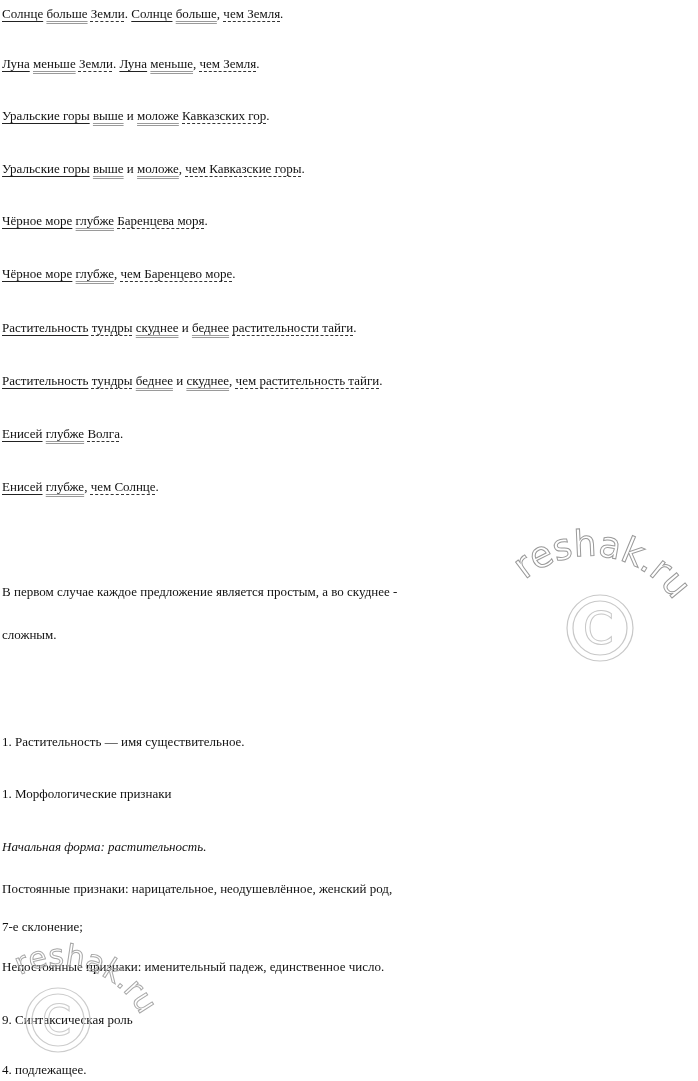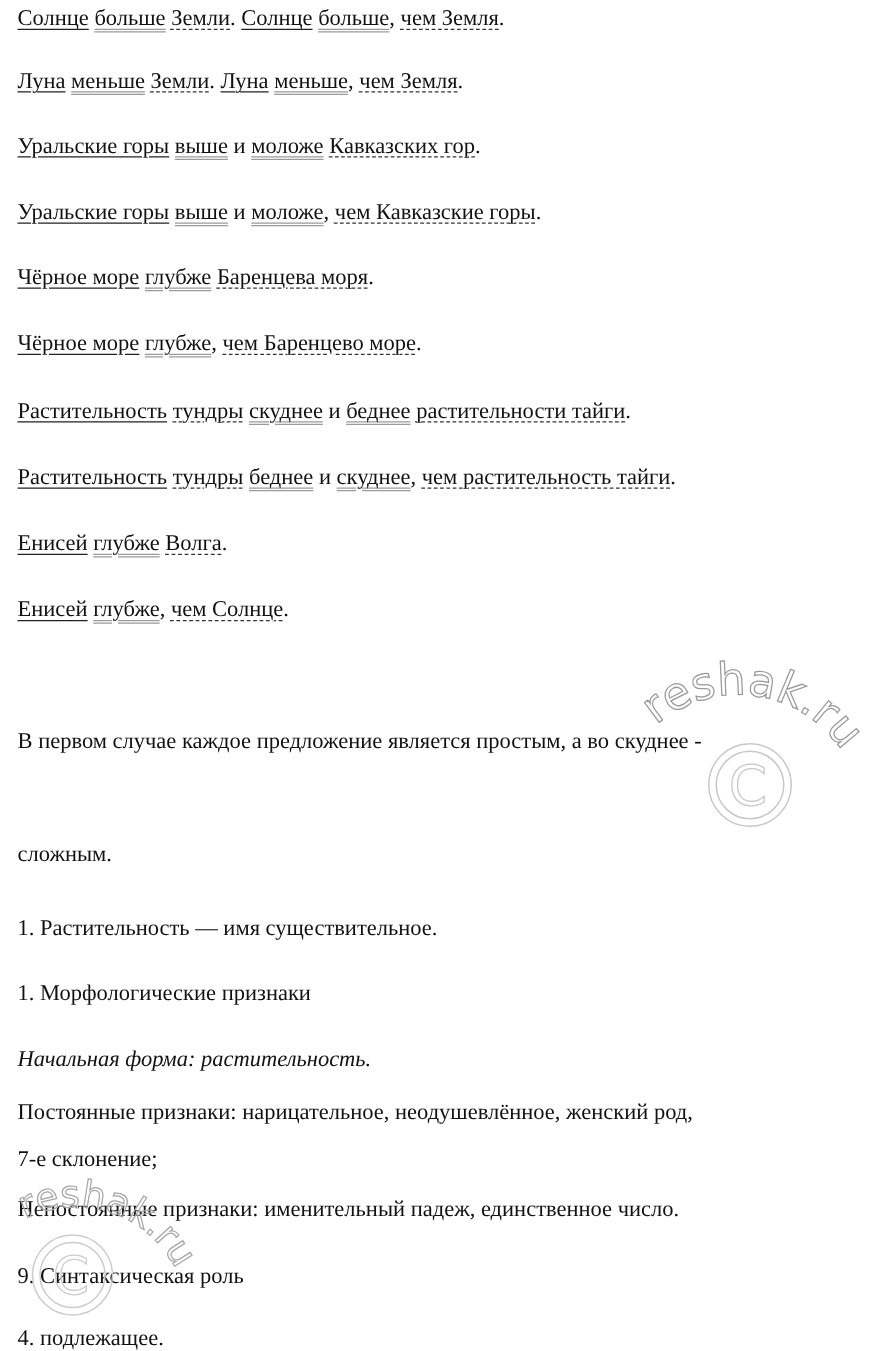--- a/index.html
+++ b/index.html
@@ -2,21 +2,21 @@
 <html><head>
   <meta charset="utf-8">
   <style>
     html, body { margin: 0; padding: 0; background: #ffffff; }
     body {
       width: 698px; height: 1081px; position: relative; overflow: hidden;
       font-family: "Liberation Serif", "DejaVu Serif", serif;
       color: #111111;
     }
     .line {
-      position: absolute; left: 14px; font-size: 18px; line-height: 24px;
+      position: absolute; left: 2px; font-size: 13px; line-height: 24px;
       white-space: nowrap;
     }
     .u-solid { text-decoration: underline; text-decoration-thickness: 1.3px; text-underline-offset: 3px; text-decoration-color: #222; }
     .u-double { text-decoration: underline double; text-decoration-thickness: 1.3px; text-underline-offset: 3px; text-decoration-color: #9a9a9a; }
     .u-dashed { text-decoration: underline dashed; text-decoration-thickness: 1.3px; text-underline-offset: 3px; text-decoration-color: #333; }
     .plain { text-decoration: none; }
     .watermark {
       position: absolute; pointer-events: none;
     }
   </style>
@@ -30,21 +30,21 @@
     <div class="line" style="top: 157px;"><span class="u-solid" style="white-space: pre;">Уральские горы</span><span class="plain" style="white-space: pre;"> </span><span class="u-double" style="white-space: pre;">выше</span><span class="plain" style="white-space: pre;"> и </span><span class="u-double" style="white-space: pre;">моложе</span><span class="plain" style="white-space: pre;">, </span><span class="u-dashed" style="white-space: pre;">чем Кавказские горы</span><span class="plain" style="white-space: pre;">.</span></div>
     <div class="line" style="top: 209px;"><span class="u-solid" style="white-space: pre;">Чёрное море</span><span class="plain" style="white-space: pre;"> </span><span class="u-double" style="white-space: pre;">глубже</span><span class="plain" style="white-space: pre;"> </span><span class="u-dashed" style="white-space: pre;">Баренцева моря</span><span class="plain" style="white-space: pre;">.</span></div>
     <div class="line" style="top: 262px;"><span class="u-solid" style="white-space: pre;">Чёрное море</span><span class="plain" style="white-space: pre;"> </span><span class="u-double" style="white-space: pre;">глубже</span><span class="plain" style="white-space: pre;">, </span><span class="u-dashed" style="white-space: pre;">чем Баренцево море</span><span class="plain" style="white-space: pre;">.</span></div>
     <div class="line" style="top: 316px;"><span class="u-solid" style="white-space: pre;">Растительность</span><span class="plain" style="white-space: pre;"> </span><span class="u-dashed" style="white-space: pre;">тундры</span><span class="plain" style="white-space: pre;"> </span><span class="u-double" style="white-space: pre;">скуднее</span><span class="plain" style="white-space: pre;"> и </span><span class="u-double" style="white-space: pre;">беднее</span><span class="plain" style="white-space: pre;"> </span><span class="u-dashed" style="white-space: pre;">растительности тайги</span><span class="plain" style="white-space: pre;">.</span></div>
     <div class="line" style="top: 369px;"><span class="u-solid" style="white-space: pre;">Растительность</span><span class="plain" style="white-space: pre;"> </span><span class="u-dashed" style="white-space: pre;">тундры</span><span class="plain" style="white-space: pre;"> </span><span class="u-double" style="white-space: pre;">беднее</span><span class="plain" style="white-space: pre;"> и </span><span class="u-double" style="white-space: pre;">скуднее</span><span class="plain" style="white-space: pre;">, </span><span class="u-dashed" style="white-space: pre;">чем растительность тайги</span><span class="plain" style="white-space: pre;">.</span></div>
     <div class="line" style="top: 422px;"><span class="u-solid" style="white-space: pre;">Енисей</span><span class="plain" style="white-space: pre;"> </span><span class="u-double" style="white-space: pre;">глубже</span><span class="plain" style="white-space: pre;"> </span><span class="u-dashed" style="white-space: pre;">Волга</span><span class="plain" style="white-space: pre;">.</span></div>
     <div class="line" style="top: 475px;"><span class="u-solid" style="white-space: pre;">Енисей</span><span class="plain" style="white-space: pre;"> </span><span class="u-double" style="white-space: pre;">глубже</span><span class="plain" style="white-space: pre;">, </span><span class="u-dashed" style="white-space: pre;">чем Солнце</span><span class="plain" style="white-space: pre;">.</span></div>
   </div>
 
 <div class="line" style="top:580px;">В первом случае каждое предложение является простым, а во скуднее -</div>
-<div class="line" style="top:623px;margin-top:48px;">сложным.</div>
+<div class="line" style="top:623px;">сложным.</div>
 
 <div class="line" style="top:730px;">1.  Растительность — имя существительное.</div>
 <div class="line" style="top:782px;">1. Морфологические признаки</div>
 <div class="line" style="top:835px;font-style:italic;">Начальная форма: растительность.</div>
 <div class="line" style="top:877px;">Постоянные признаки: нарицательное, неодушевлённое, женский род,</div>
 <div class="line" style="top:915px;">7-е склонение;</div>
 <div class="line" style="top:955px;">Непостоянные признаки: именительный падеж, единственное число.</div>
 <div class="line" style="top:1008px;">9. Синтаксическая роль</div>
 <div class="line" style="top:1058px;">4.  подлежащее.</div>
 

